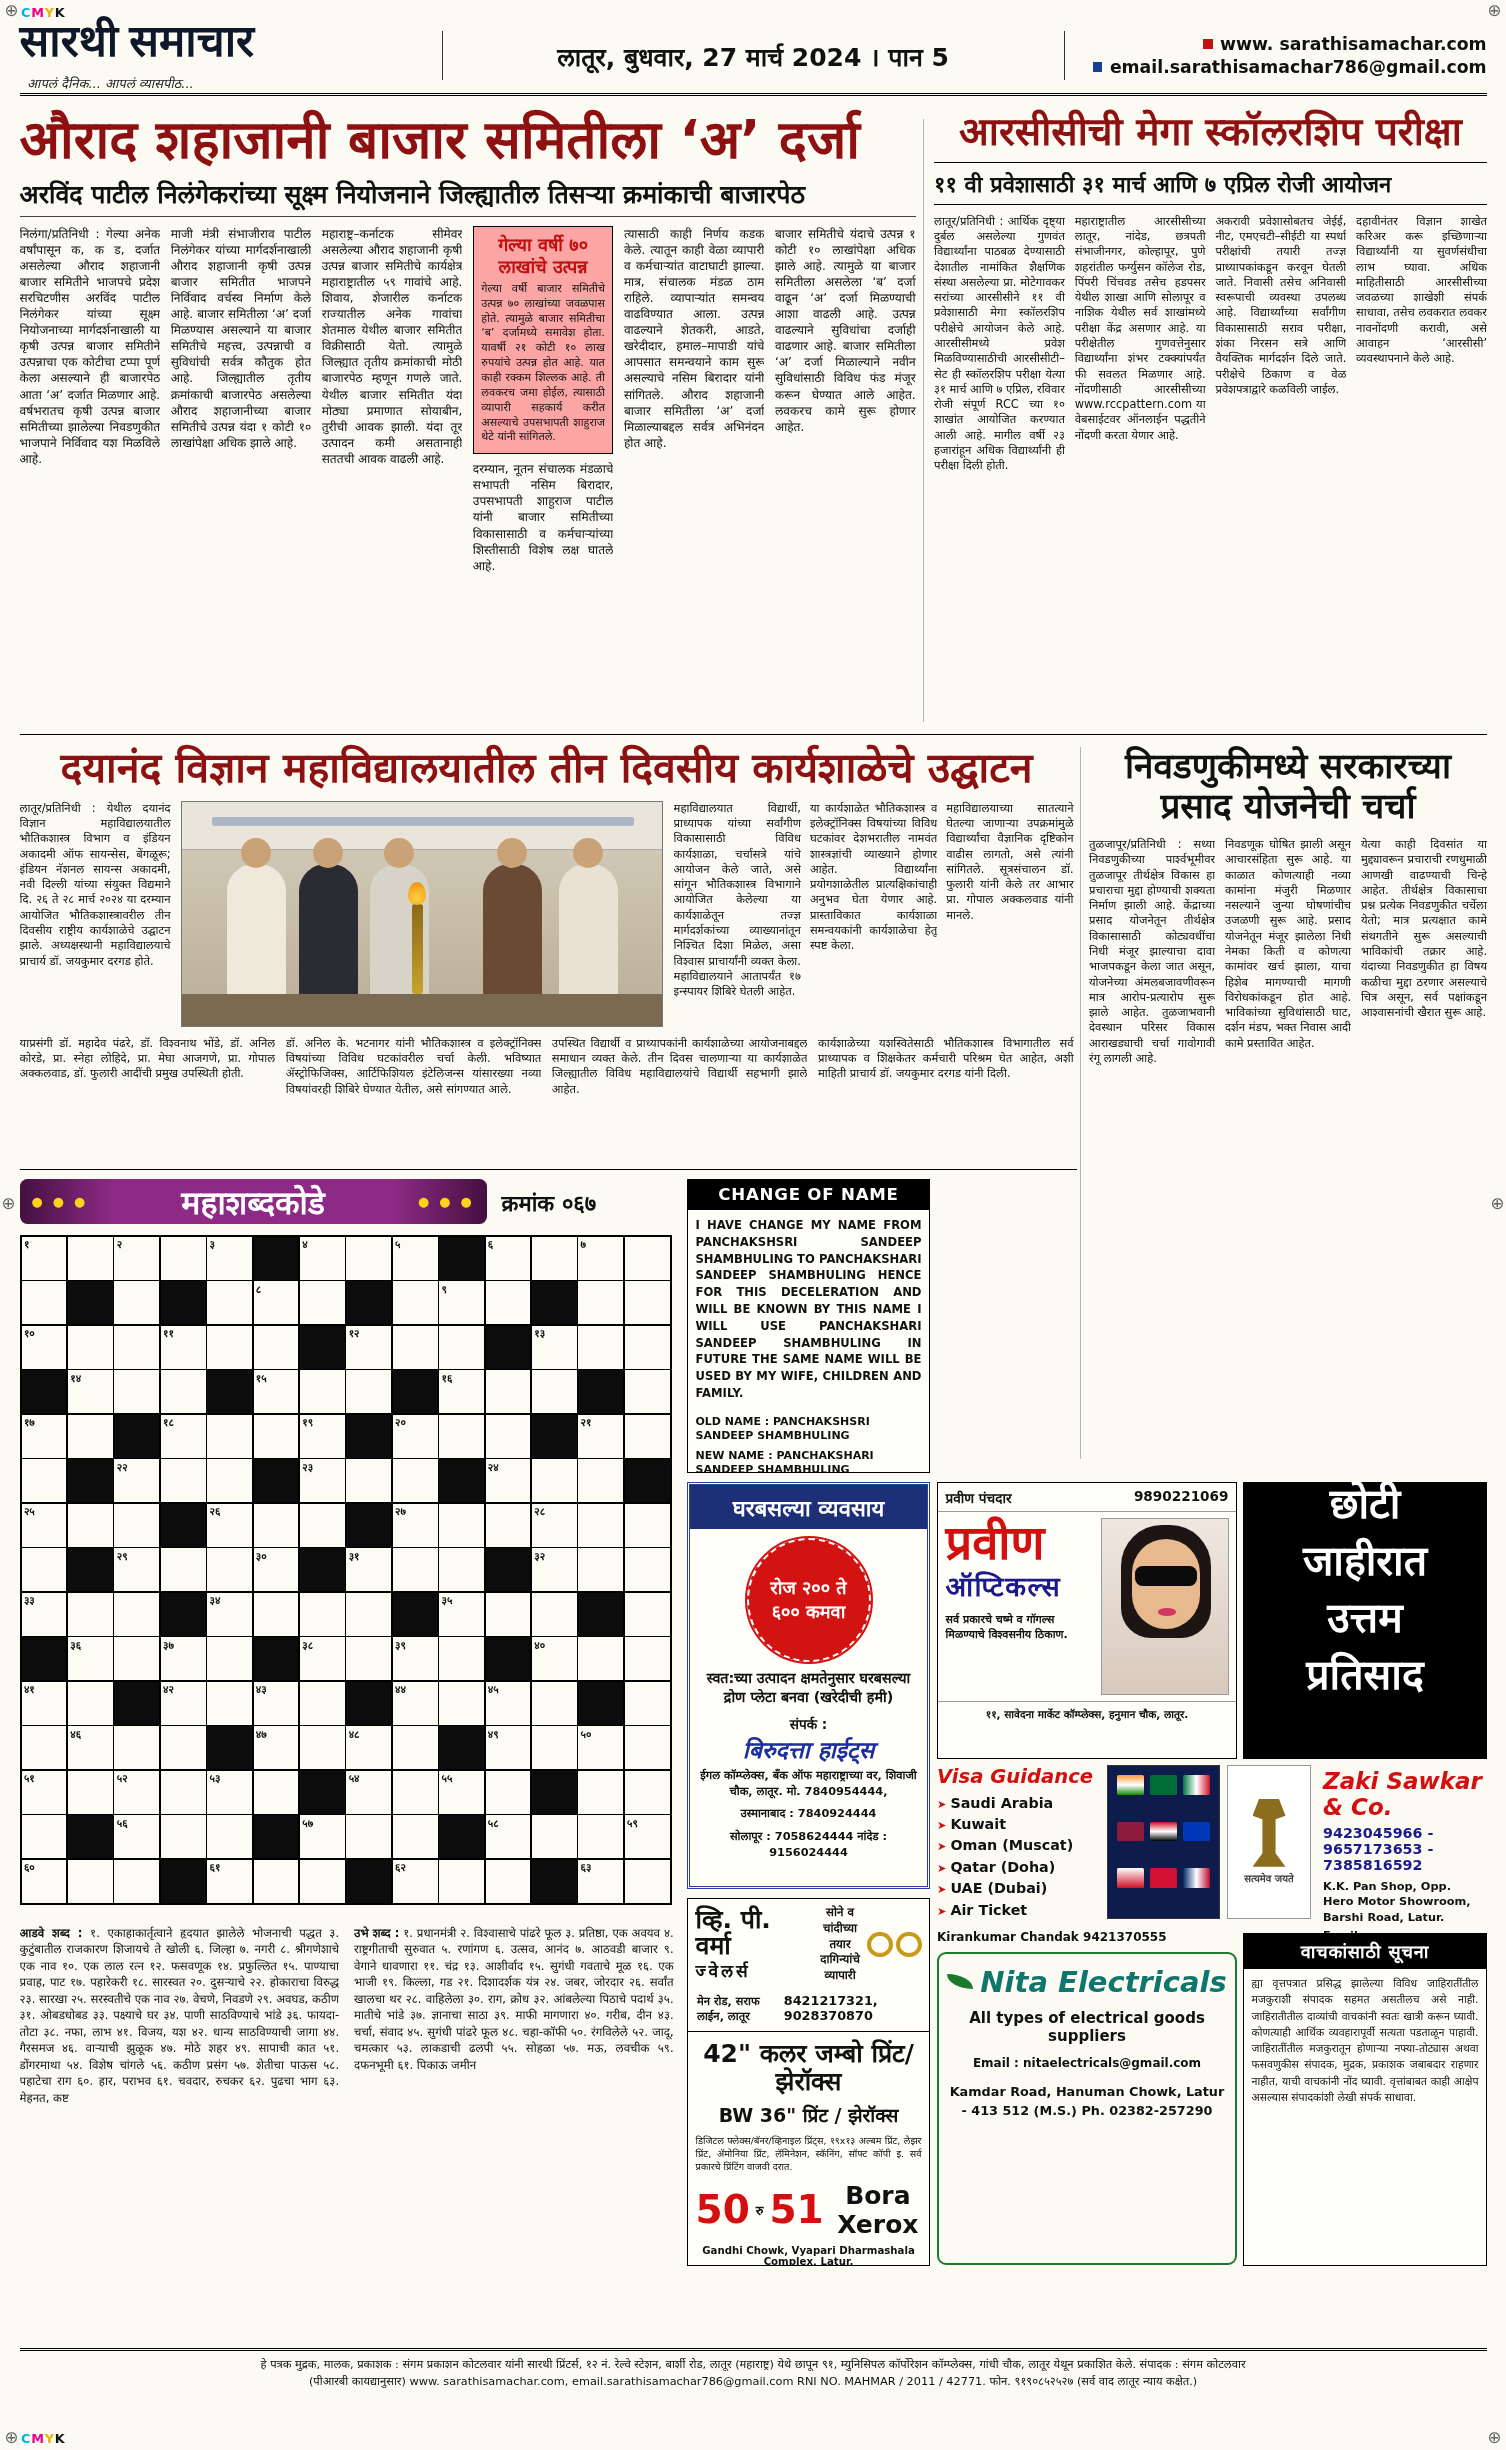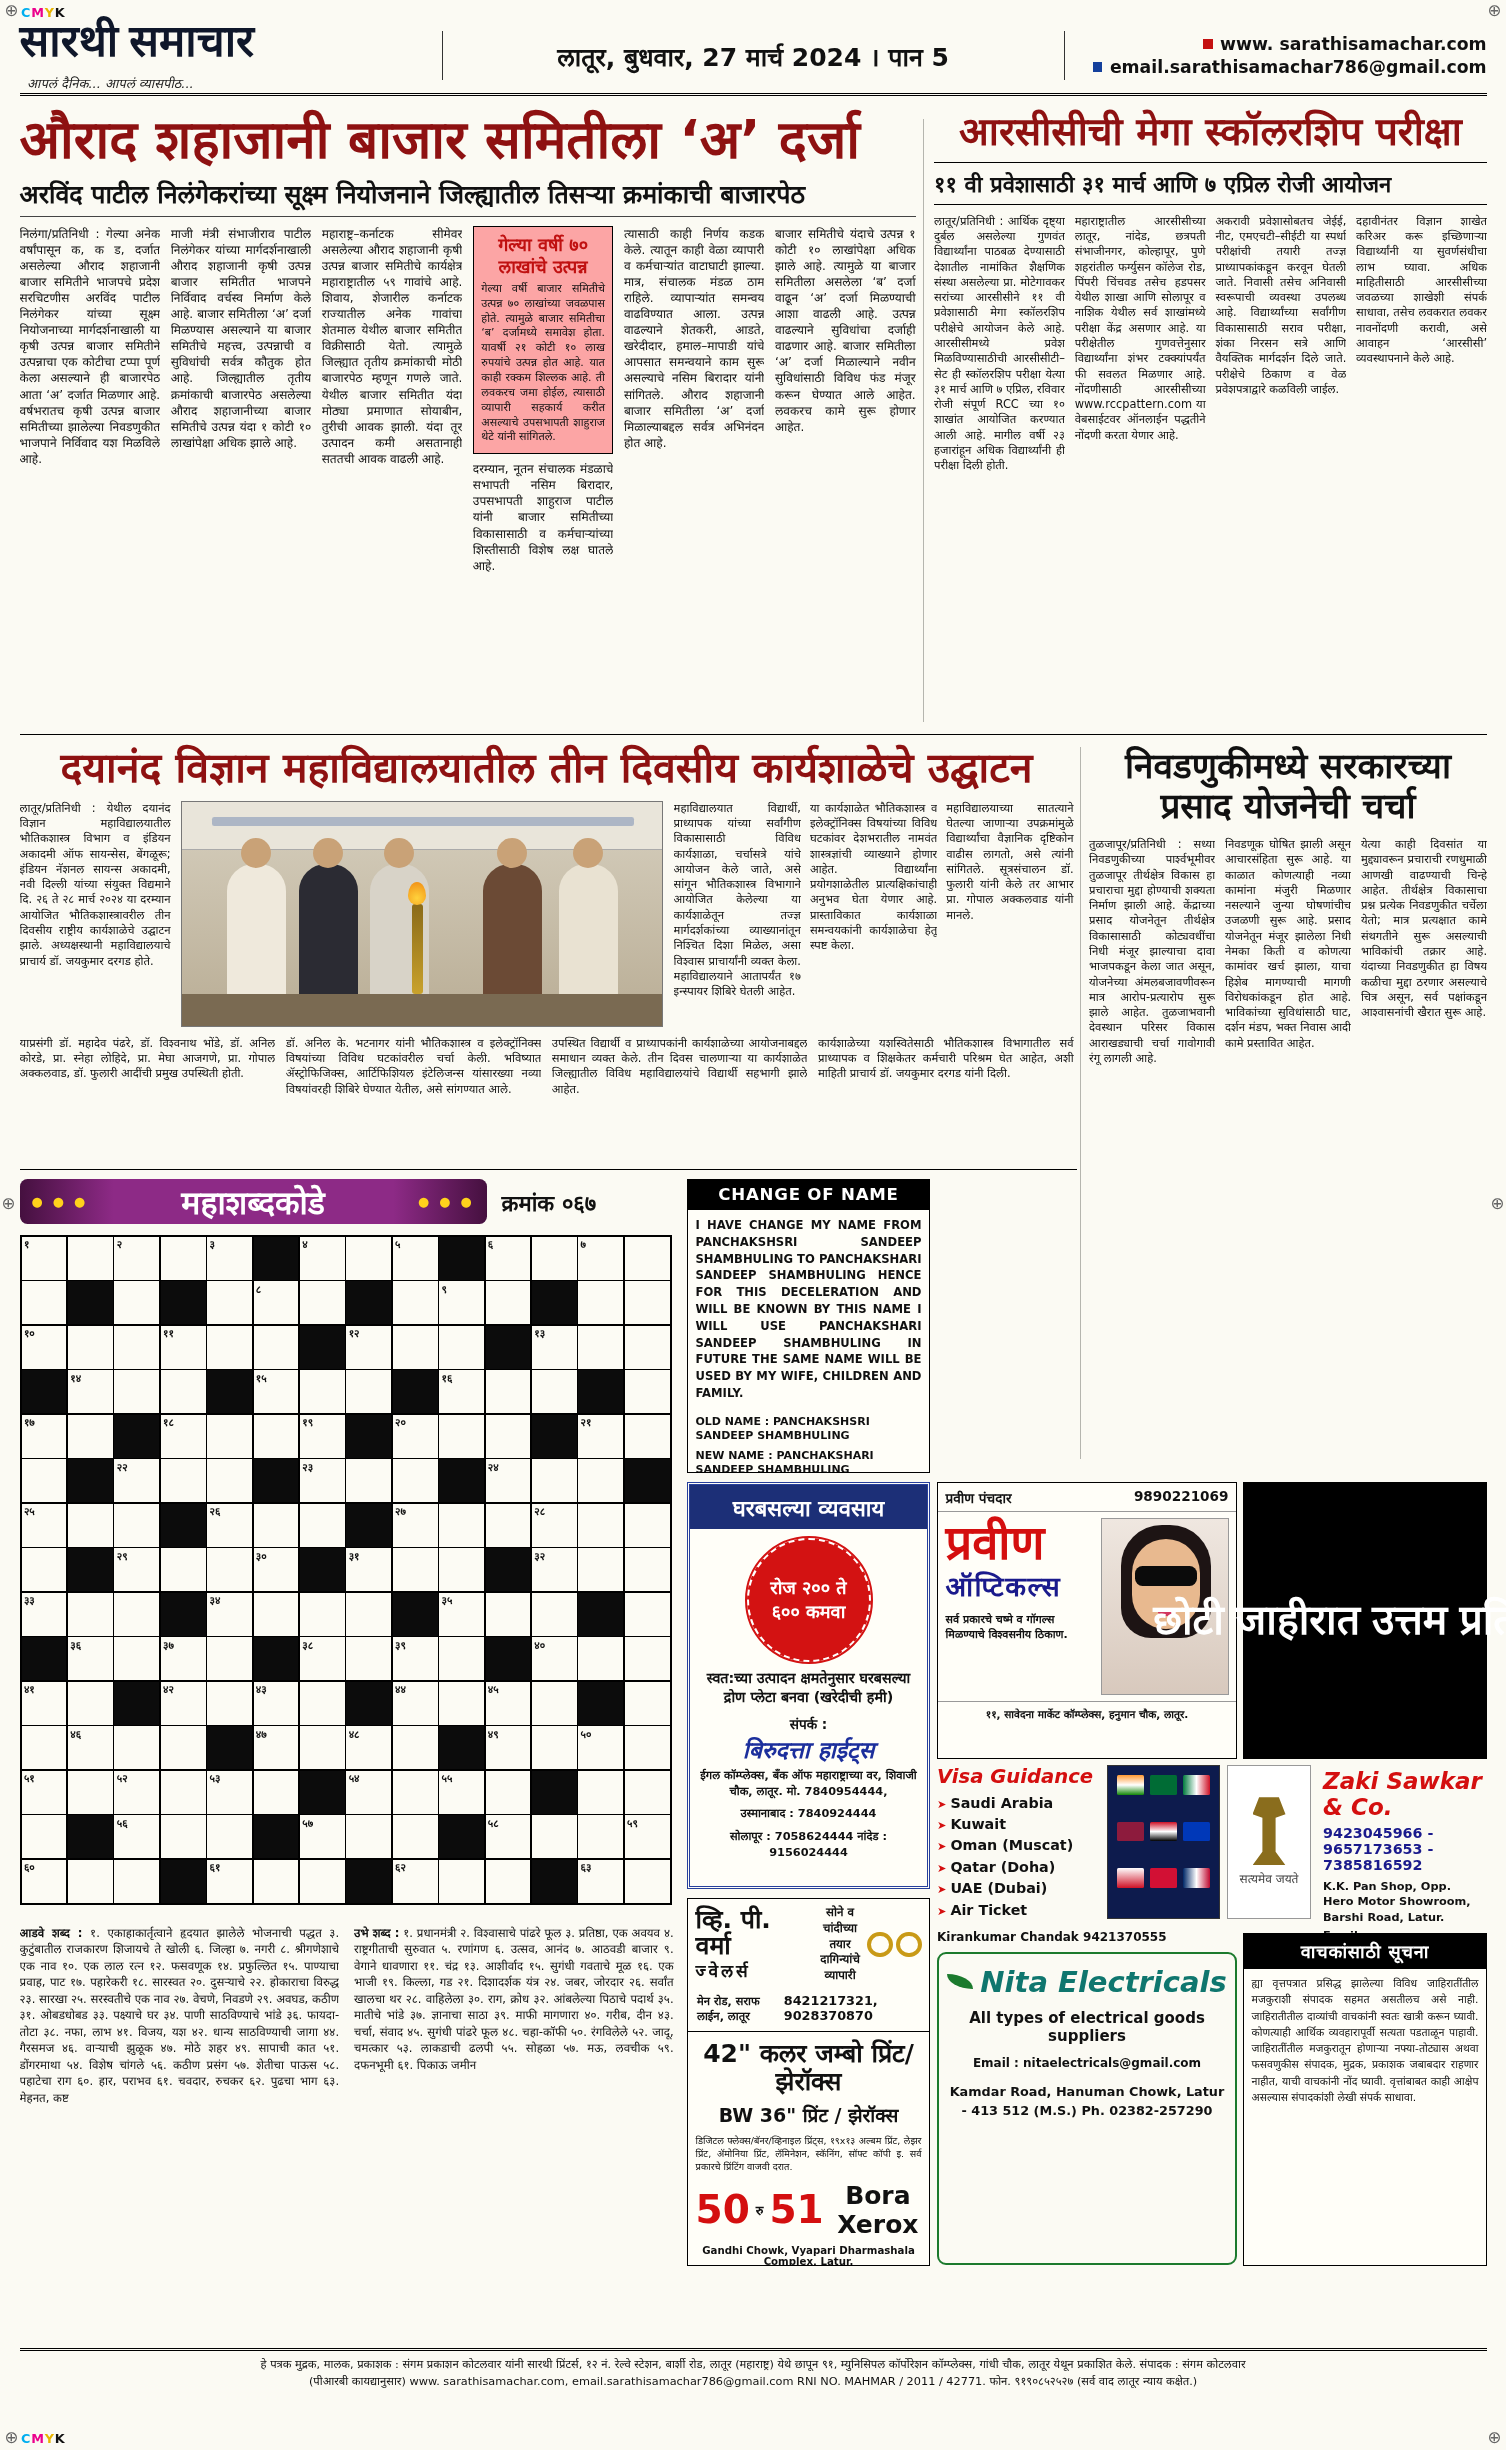--- a/index.html
+++ b/index.html
@@ -73,33 +73,33 @@
   .prv-name{font-size:47px;font-weight:bold;color:#d40f0f;line-height:1.05}
   .prv-name2{font-size:27px;font-weight:bold;color:#1a1a8c;letter-spacing:1.5px}
   .prv-tag{font-size:11px;margin-top:9px;font-weight:600;line-height:1.35}
   .model{position:relative;width:128px;height:177px;background:linear-gradient(#efe7e0,#d8c9bd);border:0.8px solid #999;flex:0 0 128px;overflow:hidden}
   .model .hair{position:absolute;left:19px;top:6px;width:90px;height:113px;border-radius:41px 41px 30px 30px;background:#1d1414}
   .model .face{position:absolute;left:30px;top:19.6px;width:68px;height:90px;border-radius:35px;background:#e8b98f}
   .model .shades{position:absolute;left:33px;top:47px;width:62px;height:19.6px;background:#0b0b0b;border-radius:7.5px}
   .model .lips{position:absolute;left:56px;top:89px;width:18px;height:7.5px;border-radius:50%;background:#d2375f}
   .prv-addr{font-size:10.5px;text-align:center;border-top:0.8px solid #999;padding:4.5px;font-weight:600}
   
-  .chhoti{background:#000;color:#fff;display:flex;flex-direction:row;align-items:center;justify-content:center;gap:12px}
+  .chhoti{background:#000;color:#fff;display:flex;flex-direction:column;align-items:center;justify-content:flex-start;gap:12px}
   .chhoti-line{font-size:41px;font-weight:bold;line-height:1.1}
   
   .visa-row{position:absolute;display:flex;gap:7.5px}
   .visa-box{width:162px}
   .visa-title{color:#d40f0f;font-weight:bold;font-style:italic;font-size:19.6px;margin-bottom:4.5px}
   .visa-item{font-size:14.3px;font-weight:bold;line-height:1.5}
   .visa-item::before{content:"➤ ";color:#d40f0f;font-size:11.3px}
   .flags{width:113px;height:154px;background:#0d1b4d;border:0.8px solid #333;display:grid;grid-template-columns:repeat(3,1fr);gap:6px;padding:9px}
   .flag{height:19.6px;border-radius:1.5px}
   .emblem{width:84px;height:154px;background:#fff;border:0.8px solid #999;display:flex;flex-direction:column;align-items:center;justify-content:center;gap:4.5px}
   .emblem .pillar{width:33px;height:68px;background:#8a6d1d;clip-path:polygon(20% 0,80% 0,100% 25%,70% 30%,70% 80%,100% 100%,0 100%,30% 80%,30% 30%,0 25%)}
-  .emblem .motto{font-size:12px;font-weight:normal;color:#444;text-align:center}
+  .emblem .motto{font-size:10px;font-weight:bold;color:#444;text-align:center}
   .zaki{flex:1;padding:3px 4.5px}
   .zaki-name{color:#d40f0f;font-size:23px;font-weight:bold;font-style:italic}
   .zaki-phones{color:#1a1a8c;font-size:14.3px;font-weight:bold;margin-top:4.5px}
   .zaki-addr{font-size:11.3px;margin-top:6px;line-height:1.4;font-weight:600}
   .zaki-email{font-size:11.3px;margin-top:3px;font-weight:600}
   .kiran{position:absolute;font-size:12px;font-weight:bold}
   
   .verma-top{display:flex;padding:6px 7.5px;gap:7.5px;align-items:center}
   .verma-name{font-size:25px;font-weight:bold;line-height:1.05}
   .verma-type{font-size:17.3px;font-weight:bold;letter-spacing:3px}

